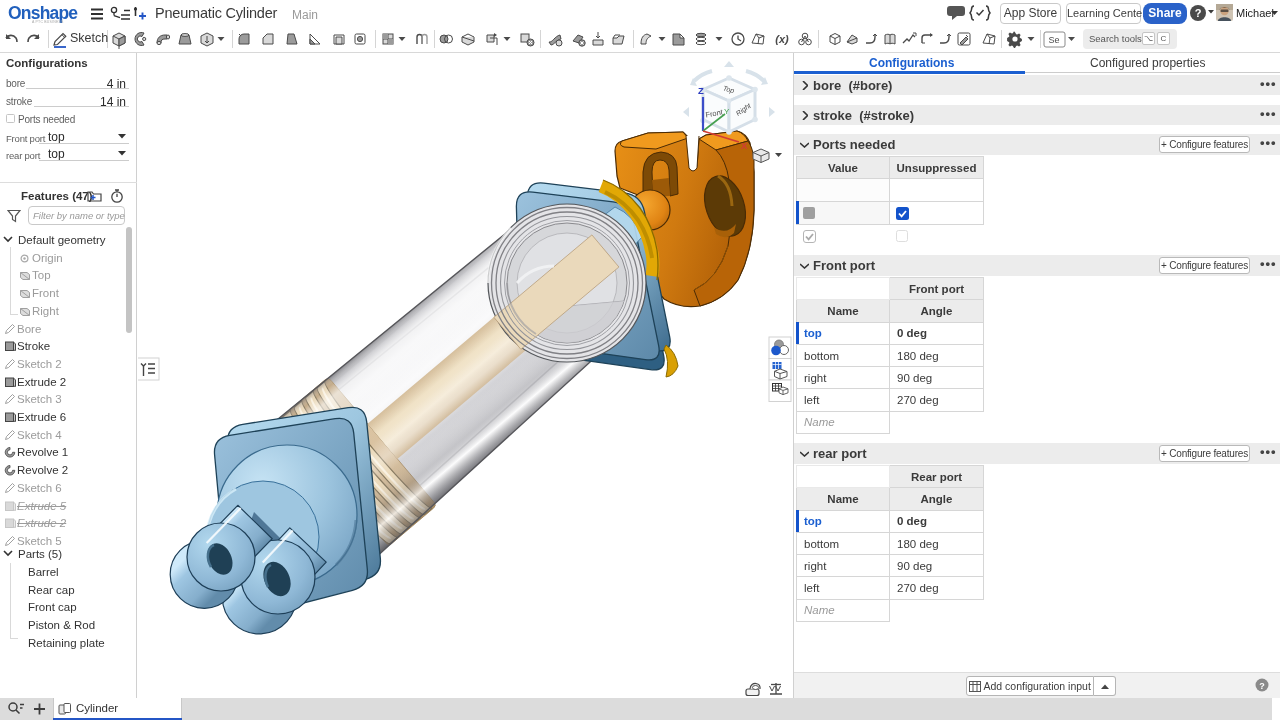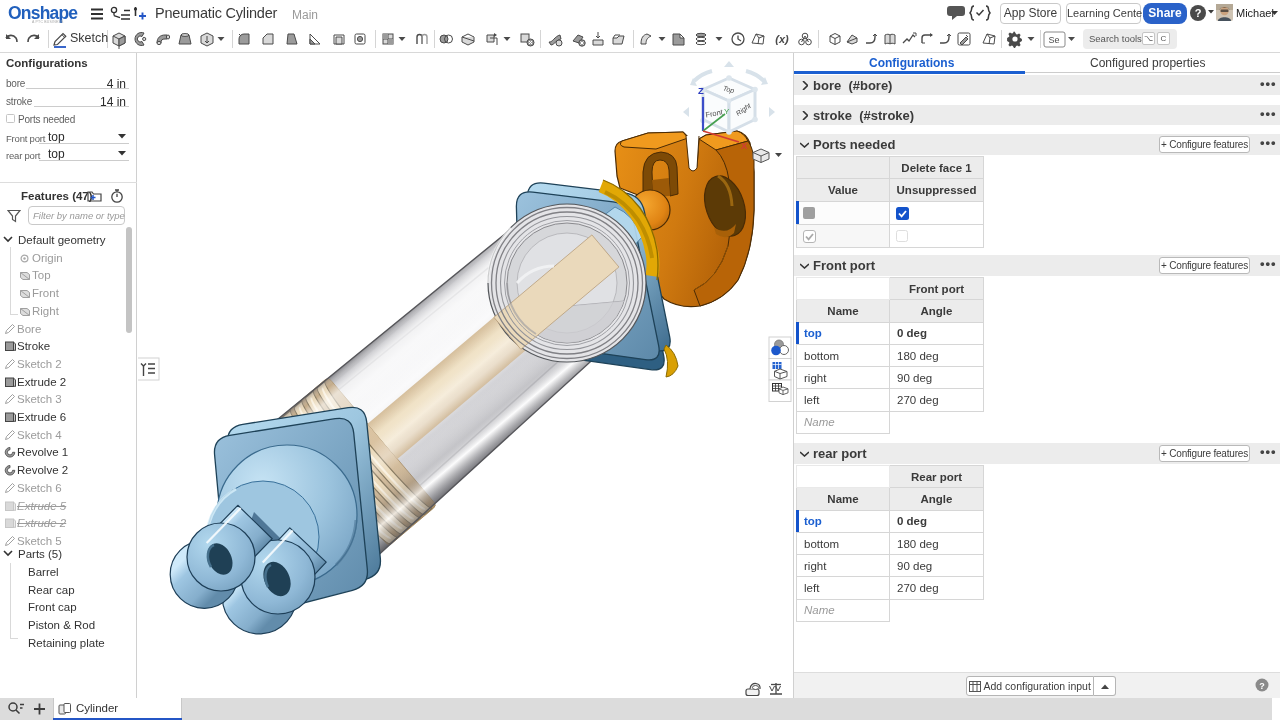--- a/index.html
+++ b/index.html
@@ -769,24 +769,20 @@
   <div class="sechead" style="top:81px;height:21px">
     <svg class="abs" style="left:6px;top:8px" width="9" height="6">
           <path d="M0 1l4.5 4L9 1" fill="none" stroke="#333" stroke-width="1.6"></path>
         </svg>
     <span class="t">Ports needed</span>
     <div class="cfgbtn">+ Configure features</div>
         <span class="dots">•••</span>
   </div>
   <table class="cfg" style="left:2px;top:103px">
     <tbody>
-          <tr>
-            <td class="c1" style="background:#ececec"></td>
-            <td class="c2 hd">Delete face 1</td>
-          </tr>
     <tr>
             <td class="c1 hd">Value</td>
             <td class="c2 hd">Unsuppressed</td>
           </tr>
     <tr style="height:23px">
             <td class="c1" style="background:#fcfcfc"></td>
             <td class="c2"></td>
           </tr>
     <tr style="height:23px">
             <td class="c1" style="background:#f7f7f7"></td>

